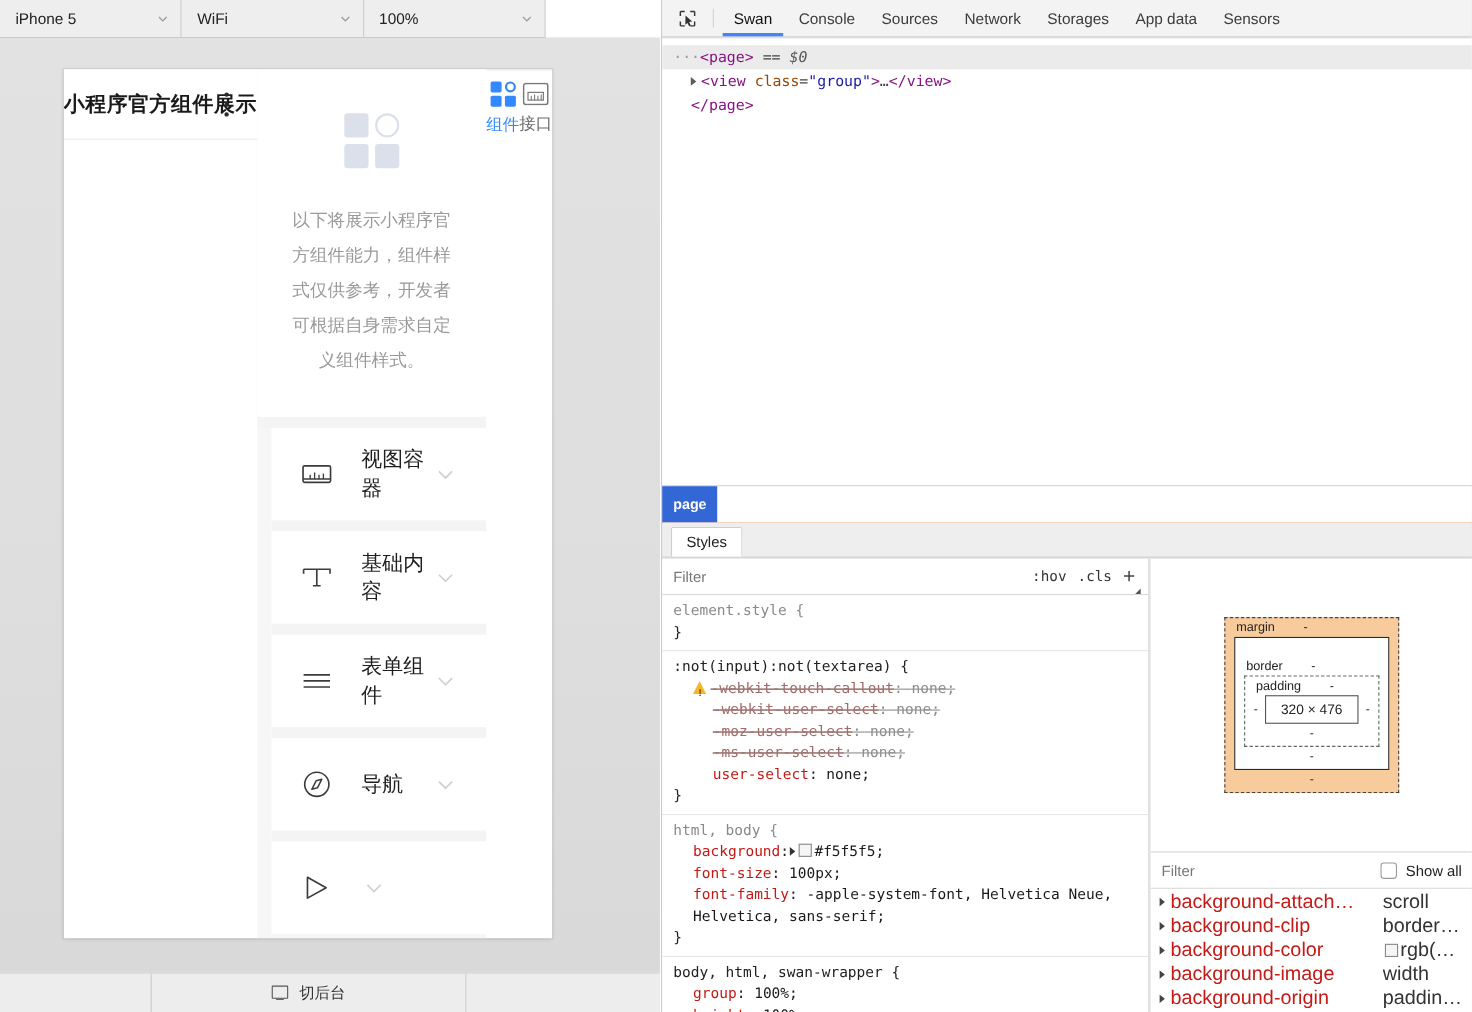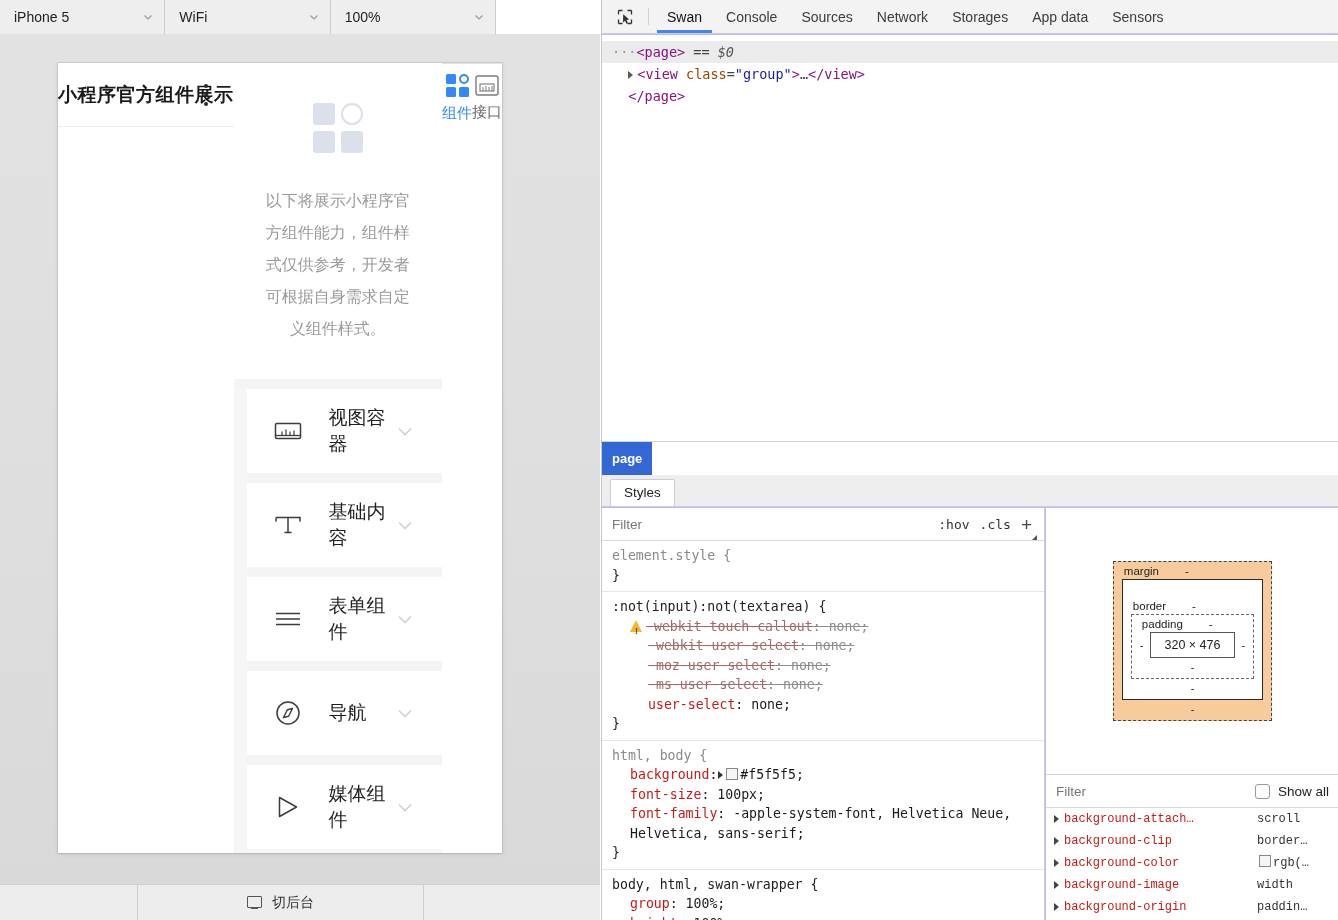--- a/index.html
+++ b/index.html
@@ -76,21 +76,21 @@
   .tab-logo{width:23px;height:23px;position:relative;}
   .tab-logo .sq{position:absolute;width:10px;height:10px;border-radius:1.5px;background:#3388ff;}
   .tab-logo .sq.tl{left:0;top:0;}
   .tab-logo .sq.bl{left:0;top:13px;}
   .tab-logo .sq.br{left:13px;top:13px;}
   .tab-logo .ci{position:absolute;left:13px;top:0;width:10px;height:10px;border-radius:50%;
     box-sizing:border-box;border:2px solid #3388ff;}
   .tab-api{width:24px;height:21px;position:relative;color:#7a7a7a;}
 
   
-  .dev-pane{position:absolute;left:601px;top:0;width:737px;height:920px;background:#c4b5fd;
+  .dev-pane{position:absolute;left:601px;top:0;width:737px;height:920px;background:#e5e5e5;
     border-left:1px solid #c8c8c8;box-sizing:border-box;}
   .dev-tabs{height:34px;background:#f3f3f3;border-bottom:1px solid #cdcdcd;
     display:flex;align-items:stretch;padding-left:6px;box-sizing:border-box;}
   .inspect-btn{width:34px;display:flex;align-items:center;justify-content:center;cursor:pointer;}
   .inspect-btn svg{display:block;}
   .tabs-div{width:1px;background:#d2d2d2;margin:8px 6px;}
   .dev-tab{display:flex;align-items:center;padding:0 12px;font-size:14px;color:#3c3c3c;
     position:relative;cursor:pointer;white-space:nowrap;}
   .dev-tab.active{color:#111;}
   .dev-tab.active:after{content:"";position:absolute;left:2px;right:2px;bottom:0;height:3px;background:#4285f4;}
@@ -161,22 +161,22 @@
   .bm-dash{font-size:11px;color:#222;}
   .bm-bot{font-size:11px;color:#222;margin-top:3px;}
   .bm-hdr{display:flex;align-items:baseline;gap:26px;}
 
   .computed{height:144px;box-sizing:border-box;overflow:hidden;}
   .comp-filter{height:33px;display:flex;align-items:center;gap:8px;padding:0 10px;
     border-bottom:1px solid #d9d9d9;box-sizing:border-box;}
   .comp-filter .cph{flex:1;font-size:13.5px;color:#777;}
   .chk{width:13px;height:13px;border:1px solid #9a9a9a;border-radius:3px;background:#fff;flex:none;}
   .comp-filter .cl{font-size:13.5px;color:#222;}
-  .comp-row{display:flex;align-items:center;font-family:Liberation Mono, monospace;
-    font-size:12px;line-height:22px;padding-left:8px;}
+  .comp-row{display:flex;align-items:center;font-family:Liberation Sans, sans-serif;
+    font-size:18px;line-height:22px;padding-left:8px;}
   .comp-row .cname{color:#c41a16;flex:1;white-space:nowrap;overflow:hidden;}
   .comp-row .cvalue{color:#333;width:82px;white-space:nowrap;overflow:hidden;}
   .comp-tri{display:inline-block;width:0;height:0;border-left:5px solid #444;
     border-top:4px solid transparent;border-bottom:4px solid transparent;
     vertical-align:middle;margin-right:5px;}
 </style>
 </head>
 <body>
 
 <div class="root">
@@ -305,21 +305,20 @@
             </span>
           </div>
           <div class="ph-gap"></div>
 
           <div class="ph-item">
             <span class="it-icon">
               <svg width="34" height="34" viewBox="0 0 34 34">
                 <path d="M8.5 7.5L25.5 17 8.5 26.5z" fill="none" stroke="#3c3c3c" stroke-width="1.5" stroke-linejoin="round"></path>
               </svg>
             </span>
-            <span class="it-label">媒体组件</span>
             <span class="it-chev">
               <svg viewBox="0 0 22 22">
                   <path d="M5 8.5L11 14.5 17 8.5" fill="none" stroke="#9a9a9a" stroke-width="1.6"></path>
                 </svg>
             </span>
           </div>
 
         </div>
       </div>
 

